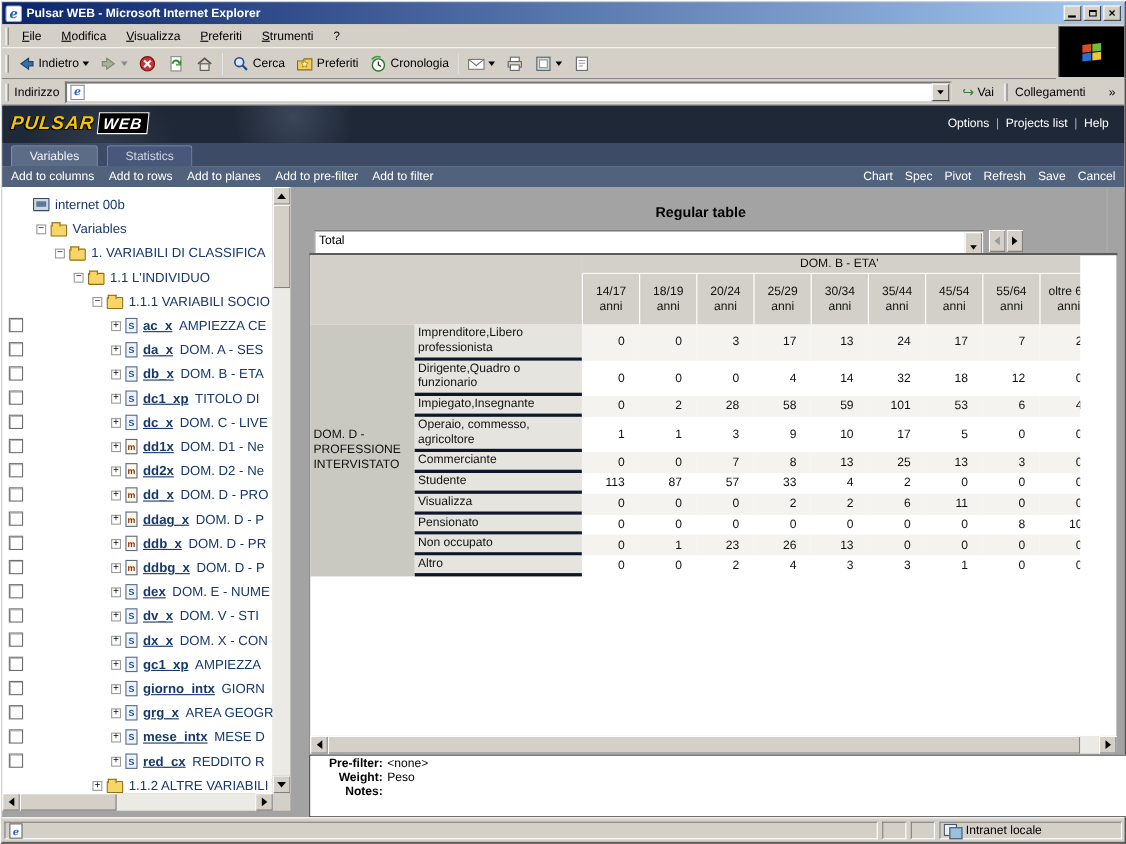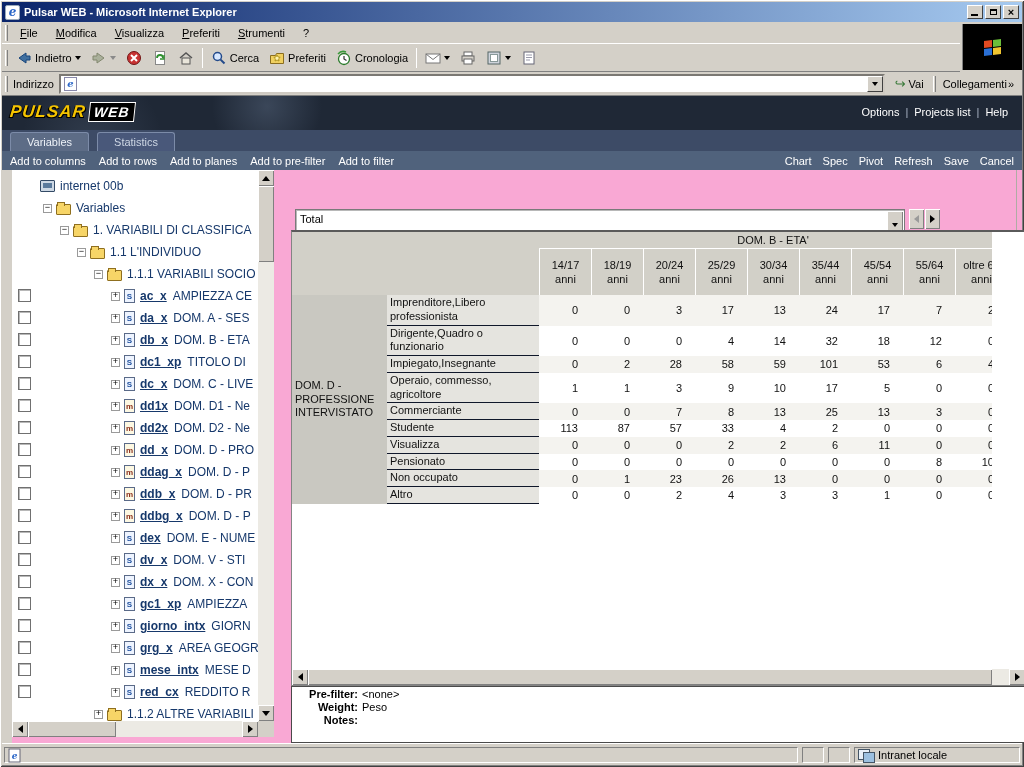--- a/index.html
+++ b/index.html
@@ -46,21 +46,21 @@
              display:flex; align-items:center; border-bottom:1px solid #808080; padding-right:4px; }
   .addr-label { font-size:11px; margin:0 5px 0 2px; }
   .addr-field { flex:1; height:20px; background:#fff; border:2px inset #cfcac2; display:flex; align-items:center; position:relative; }
   .addr-page { width:13px; height:14px; margin:0 3px; background:#fff; border:1px solid #88a;
                color:#2a66c8; font:bold italic 10px/12px "DejaVu Serif",serif; text-align:center; }
   .addr-input { flex:1; border:none; outline:none; font-size:11px; height:14px; }
   .addr-drop { position:absolute; right:0; top:0; bottom:0; width:16px; background:#d4d0c8;
                border:1px solid; border-color:#fff #404040 #404040 #fff; display:flex; align-items:center; justify-content:center; }
   .go-btn { height:20px; display:flex; align-items:center; gap:3px; font-size:11px; padding:0 6px; margin-left:4px; }
   .go-arrow { color:#3a7a3a; font-size:13px; line-height:13px; }
-  .links-lbl { font-size:11px; display:flex; align-items:center; gap:1px; padding:0 4px; }
+  .links-lbl { font-size:11px; display:flex; align-items:center; gap:21px; padding:0 4px; }
 
   
   .winlogo { position:absolute; right:2px; top:24px; width:60px; height:46px; background:#000;
              border-left:1px solid #808080; display:flex; align-items:center; justify-content:center; }
   .flag { display:grid; grid-template-columns:8px 8px; grid-template-rows:7px 7px; gap:1px; transform:skewY(-6deg); }
   .flag i:nth-child(1){background:#e04a22;} .flag i:nth-child(2){background:#6bbf3a;}
   .flag i:nth-child(3){background:#2a6fd4;} .flag i:nth-child(4){background:#f0c530;}
 
   
   .appheader { position:absolute; left:2px; right:2px; top:96px; height:34px; background:#1f2836; overflow:hidden; }
@@ -83,21 +83,21 @@
          font-size:11px; color:#cdd6e4; background:#49587a; border:1px solid #7c8ba8; border-bottom:none;
          border-radius:3px 3px 0 0; }
   .tab.active { background:#5d6c86; color:#eef2f8; }
   .actionbar { position:absolute; left:2px; right:2px; top:151px; height:19px; background:#50627c;
                display:flex; align-items:center; font-size:11px; color:#fff; padding:0 8px; }
   .ab-left { flex:1; display:flex; gap:13px; }
   .ab-right { display:flex; gap:11px;padding-left:20px; }
   .ab-link { color:#fff; white-space:nowrap; }
 
   
-  .content { position:absolute; left:12px; right:2px; top:170px; height:573px; background:#f9a8d4; }
+  .content { position:absolute; left:2px; right:2px; top:170px; height:573px; background:#a3a3a3; }
   .vline { position:absolute; left:1004px; top:0; bottom:0; width:1px; background:#b0aca4; }
 
   
   .tree-view { position:absolute; left:0; top:0; width:246px; height:551px; overflow:hidden; background:#fff; padding-top:5px; }
   .tree-row { height:22px; display:flex; align-items:center; white-space:nowrap; position:relative;
               font-size:12px; color:#16386b; }
   .tree-cb { position:absolute; left:6px; top:4px; width:13px; height:13px; background:#fff;
              border:1px solid #707070; box-shadow:inset 1px 1px 0 #b8b8b8; }
   .expander { width:9px; height:9px; border:1px solid #9a9a9a; background:#fff; color:#000;
               font:9px/7px "Liberation Mono",monospace; text-align:center; margin-right:4px; flex:none; }
@@ -144,21 +144,21 @@
                 border:1px solid #848484; border-top:2px solid #5a5a5a; }
   .tbl-viewport { position:absolute; left:0; top:0; width:700px; height:437px; overflow:hidden; }
   .tbl-hsb { left:0; top:437px; width:733px; height:16px; }
 
   table.results { border-collapse:separate; border-spacing:0; table-layout:fixed; width:715px; font-size:11px; color:#111; }
   table.results th { font-weight:normal; }
   .cell-corner { background:#d2d0c8; }
   .cg-label { background:#d2d0c8; text-align:center; height:17px; border-bottom:1px solid #fff; }
   .colhead { background:#d2d0c8; text-align:center; vertical-align:middle; height:46px; border-left:1px solid #fff; line-height:1.3; padding:0 2px; }
   .rowgroup { background:#c9c8c1; vertical-align:middle; text-align:left; padding:1px 3px; line-height:1.25; }
-  .rowlabel { background:#e5e4df; border-bottom:1px solid #0f172a; padding:1px 3px; line-height:1.25; height:15px; }
+  .rowlabel { background:#e5e4df; border-bottom:3px solid #0f172a; padding:1px 3px; line-height:1.25; height:15px; }
   td.num { text-align:right; padding-right:13px; height:15px; }
   tr.odd td.num { background:#f4f3ef; }
 
   .info-panel { position:absolute; left:279px; top:516px; width:830px; height:57px; background:#fff;
                 border:1px solid #4a4a4a; font-size:11px; padding:1px 2px; }
   .info-line { line-height:13px; white-space:pre; }
   .info-label { display:inline-block; width:64px; text-align:right; font-weight:bold; margin-right:4px; }
 
   
   .statusbar { position:absolute; left:2px; right:2px; bottom:2px; height:22px; background:#d4d0c8;
@@ -528,20 +528,21 @@
       <span class="sb-btn" style="left:0;top:0">
           <span class="tri-lf"></span>
         </span>
       <span class="sb-thumb" style="left:16px;top:0;width:88px;height:16px"></span>
       <span class="sb-btn" style="right:0;top:0">
           <span class="tri-rt"></span>
         </span>
     </div>
     <div class="tree-corner"></div>
 
+    <div class="rt-title">Regular table</div>
 
     <div class="combo">
       <span class="combo-text">Total</span>
       <span class="combo-drop">
           <span class="car-d"></span>
         </span>
     </div>
     <span class="mini-btn" style="left:897px">
         <span class="car-l dis"></span>
       </span>

